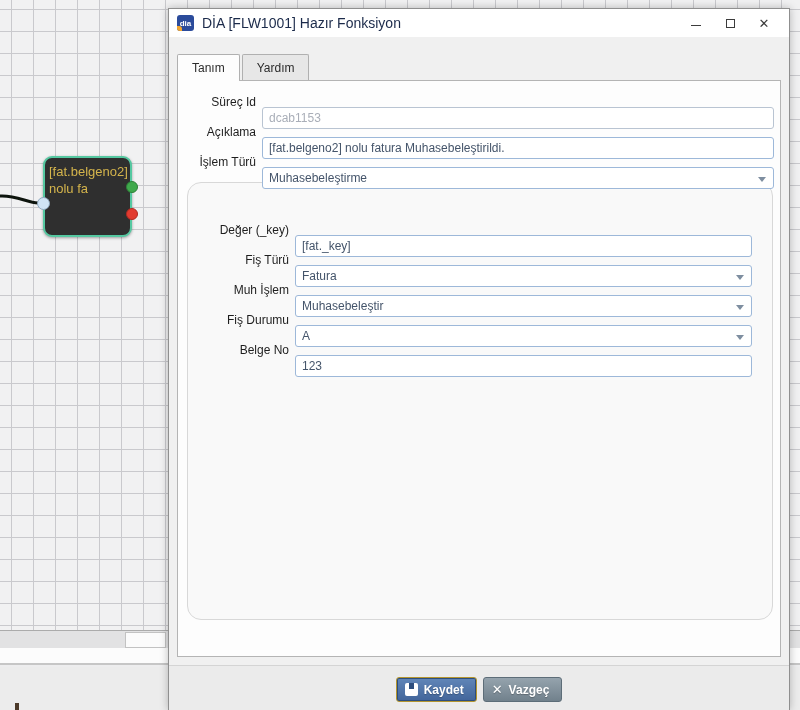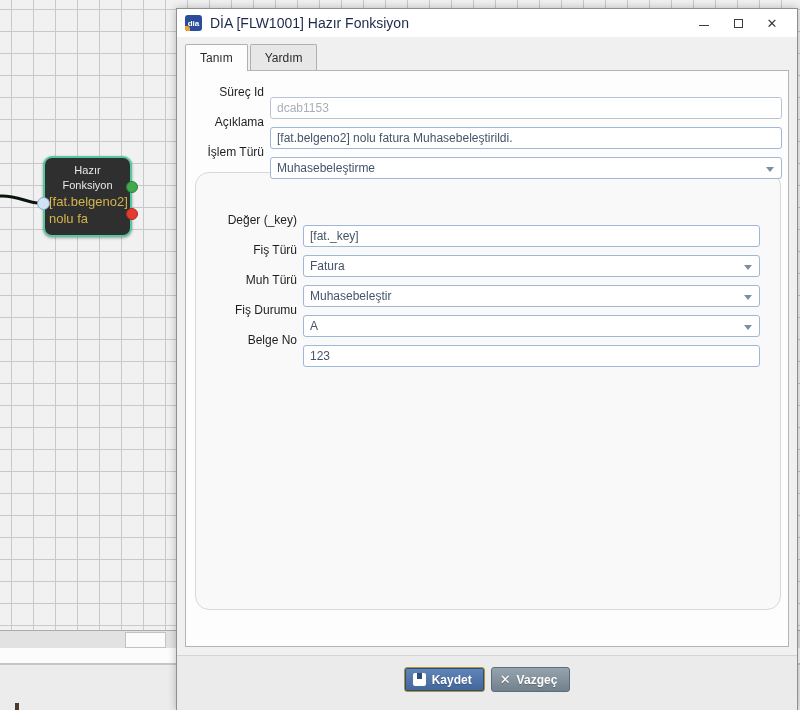--- a/index.html
+++ b/index.html
@@ -31,34 +31,34 @@
   }
   .node-title { color:#e8e8e8; font-size:11px; line-height:1.35; text-align:center; }
   .node-desc  { color:#d4b44c; font-size:13px; line-height:1.3; text-align:left; margin-top:1px; }
   .port { position:absolute; border-radius:50%; }
   .port-in  { left:-9px; top:39px; width:13px; height:13px; background:#cfe3f5; border:1px solid #8fa8bf; }
   .port-ok  { right:-8px; top:23px; width:12px; height:12px; background:#3fa94c; border:1px solid #2e8039; }
   .port-err { right:-8px; top:50px; width:12px; height:12px; background:#e23b30; border:1px solid #b02a22; }
 
   
   .dialog {
-    position:absolute; left:176px; top:8px; width:622px; height:702px;
+    position:absolute; left:168px; top:8px; width:622px; height:702px;
     background:#f0f0f0; border:1px solid #8f8f8f;
     box-shadow:0 0 8px rgba(0,0,0,0.25);
   }
   .titlebar { height:28px; background:#ffffff; display:flex; align-items:center; padding:0 8px; }
   .app-icon { position:relative; width:17px; height:16px; background:#2b4b9b; border-radius:3px; color:#fff;
               font-size:8px; font-weight:bold; display:flex; align-items:center; justify-content:center; overflow:hidden; }
   .app-icon .accent { position:absolute; left:0; bottom:0; width:5px; height:5px; background:#f2a52e; border-radius:0 3px 0 0; }
   .title-text { margin-left:8px; font-size:14px; color:#1b2a4a; flex:1; white-space:nowrap; overflow:hidden; }
   .win-btn { width:34px; height:22px; display:flex; align-items:center; justify-content:center; color:#3c3c3c; font-size:13px; cursor:default; }
   .win-btn.min span { display:block; width:10px; border-bottom:1px solid #3c3c3c; margin-top:4px; }
   .win-btn.max span { display:block; width:9px; height:9px; border:1px solid #3c3c3c; }
 
-  .tabs { display:flex; margin:7px 0 0 8px; position:relative; z-index:2; }
+  .tabs { display:flex; margin:17px 0 0 8px; position:relative; z-index:2; }
   .tab { font-size:12px; color:#2b2b2b; padding:6px 14px 5px 14px; border:1px solid #b0b0b0; border-bottom:none;
          background:#e7e7e7; margin-right:2px; border-radius:2px 2px 0 0; }
   .tab.active { background:#fdfdfd; position:relative; }
   .tab.active::after { content:""; position:absolute; left:0; right:0; bottom:-1px; height:2px; background:#fdfdfd; }
 
   .tab-panel { margin:0 8px; border:1px solid #b4b4b4; background:#fdfdfd; height:577px; padding:10px 6px 0 6px; position:relative; z-index:1; }
 
   .row { display:flex; align-items:center; height:22px; margin-bottom:8px; }
   .lbl { flex:0 0 72px; text-align:right; font-size:12px; color:#1e1e1e; margin-right:6px; white-space:nowrap; }
   .inp { flex:1; height:22px; background:#fff; border:1px solid #9db8d9; border-radius:3px;
@@ -95,21 +95,20 @@
   </div>
   <div class="white-strip"></div>
   <div class="bottom-panel"></div>
   <div class="tiny-sliver"></div>
 
   <svg class="wire-svg" width="170" height="250">
     <path d="M0,196 C16,195 28,203 38,203" stroke="#0d140d" stroke-width="3" fill="none" stroke-linecap="round"></path>
   </svg>
 
   <div class="flow-node">
-    <div class="node-title">Hazır Fonksiyon</div>
     <div class="node-desc">[fat.belgeno2] nolu fa</div>
   </div>
   <span class="port port-in" style="position:absolute; left:37px; top:197px;"></span>
   <span class="port port-ok" style="position:absolute; left:126px; top:181px;"></span>
   <span class="port port-err" style="position:absolute; left:126px; top:208px;"></span>
 
   <div class="dialog">
 
     <div class="titlebar">
       <span class="app-icon">
@@ -169,21 +168,21 @@
 
         <div class="row">
           <span class="lbl">Fiş Türü</span>
           <div class="inp combo">
             <span>Fatura</span>
             <span class="arrow"></span>
           </div>
         </div>
 
         <div class="row">
-          <span class="lbl">Muh Türü</span>
+          <span class="lbl">Muh İşlem</span>
           <div class="inp combo">
             <span>Muhasebeleştir</span>
             <span class="arrow"></span>
           </div>
         </div>
 
         <div class="row">
           <span class="lbl">Fiş Durumu</span>
           <div class="inp combo">
             <span>A</span>

